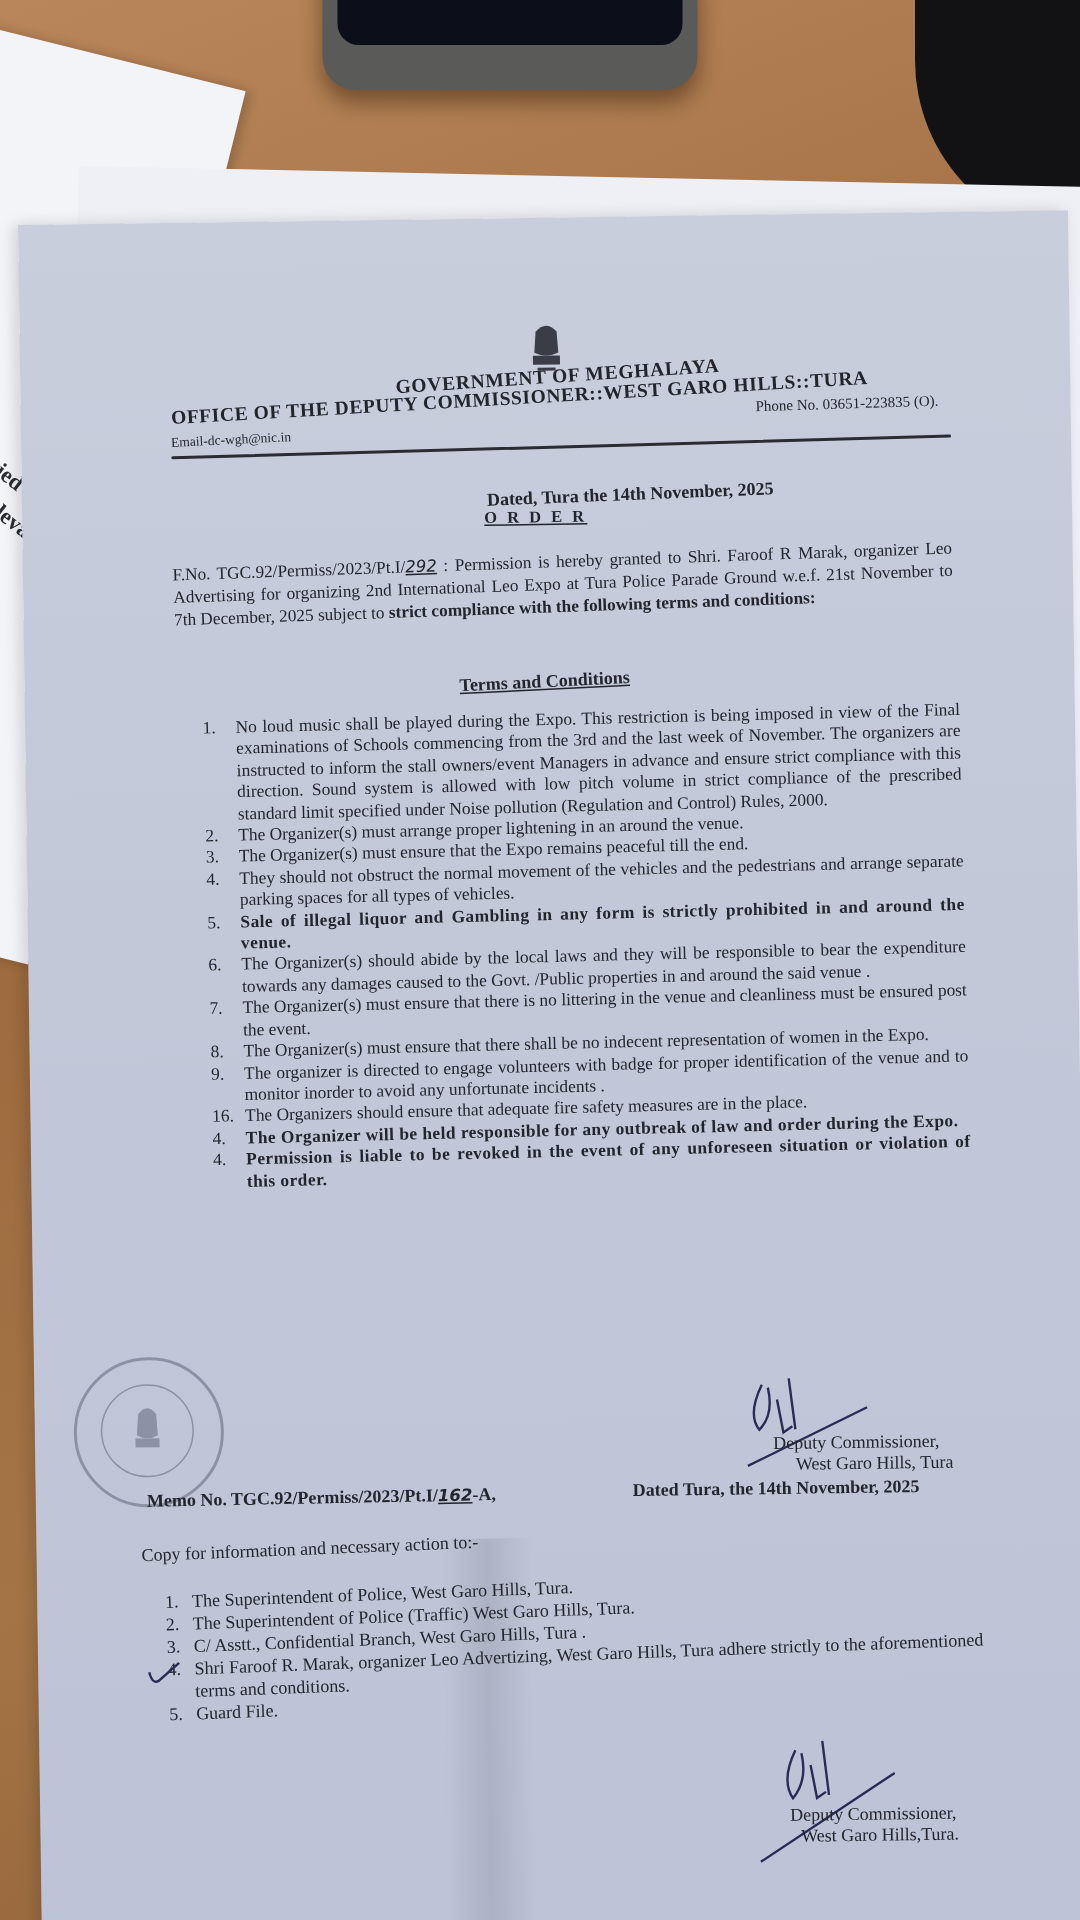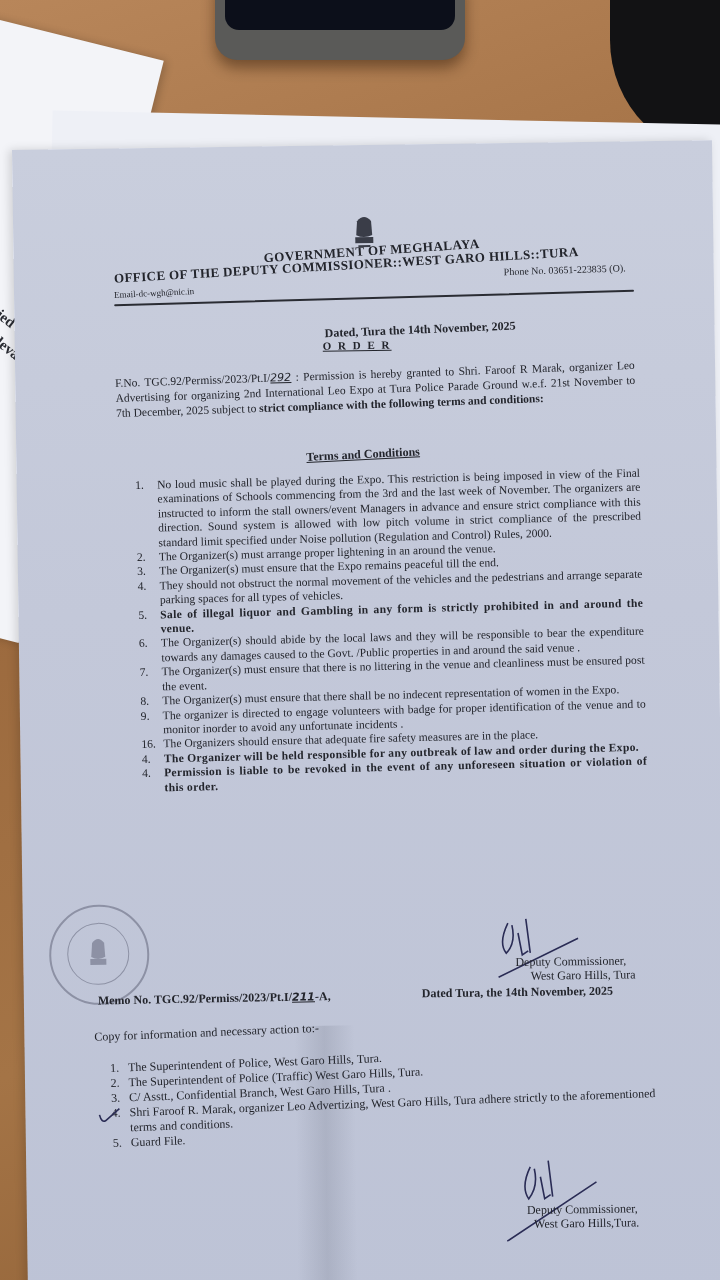--- a/index.html
+++ b/index.html
@@ -190,21 +190,21 @@
     </svg>
   </div>
 
   <svg class="sig1" viewBox="0 0 110 70">
     <path d="M30 10 Q20 30 28 40 Q38 30 34 12 M40 20 L44 42 L50 38 M48 6 L52 40 M20 64 L100 26" stroke="#2a2c55" stroke-width="1.6" fill="none"></path>
   </svg>
   <div class="sig1-t1">Deputy Commissioner,</div>
   <div class="sig1-t2">West Garo Hills, Tura</div>
 
   <div class="memo">
-    <span>Memo No. TGC.92/Permiss/2023/Pt.I/</span><span class="hand">211</span><span>-A,</span>
+    <span>Memo No. TGC.92/Permiss/2023/Pt.I/</span><span class="hand">162</span><span>-A,</span>
   </div>
   <div class="memo-date">Dated Tura, the 14th November, 2025</div>
 
   <div class="copy-title">Copy for information and necessary action to:-</div>
   <ul class="copy-list" id="copy-list">
       <li>
         <span class="num">1.</span>
         <span class="txt">The Superintendent of Police, West Garo Hills, Tura.</span>
       </li>
       <li>

